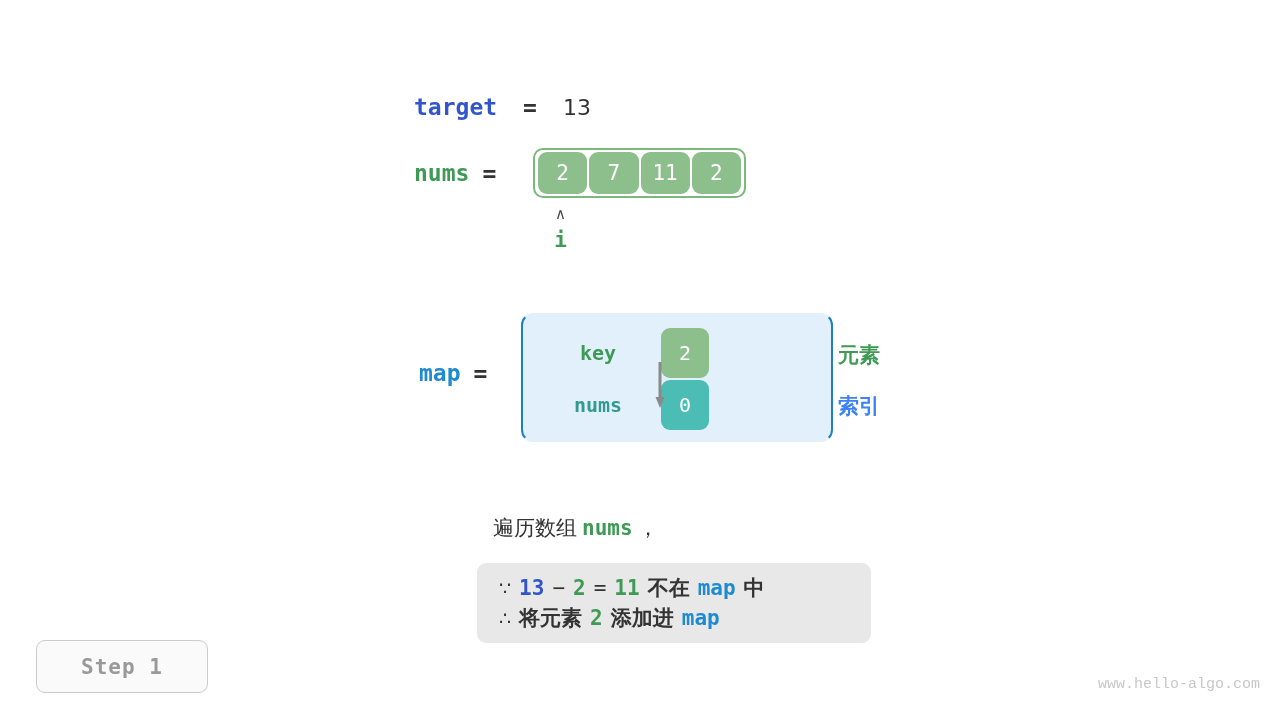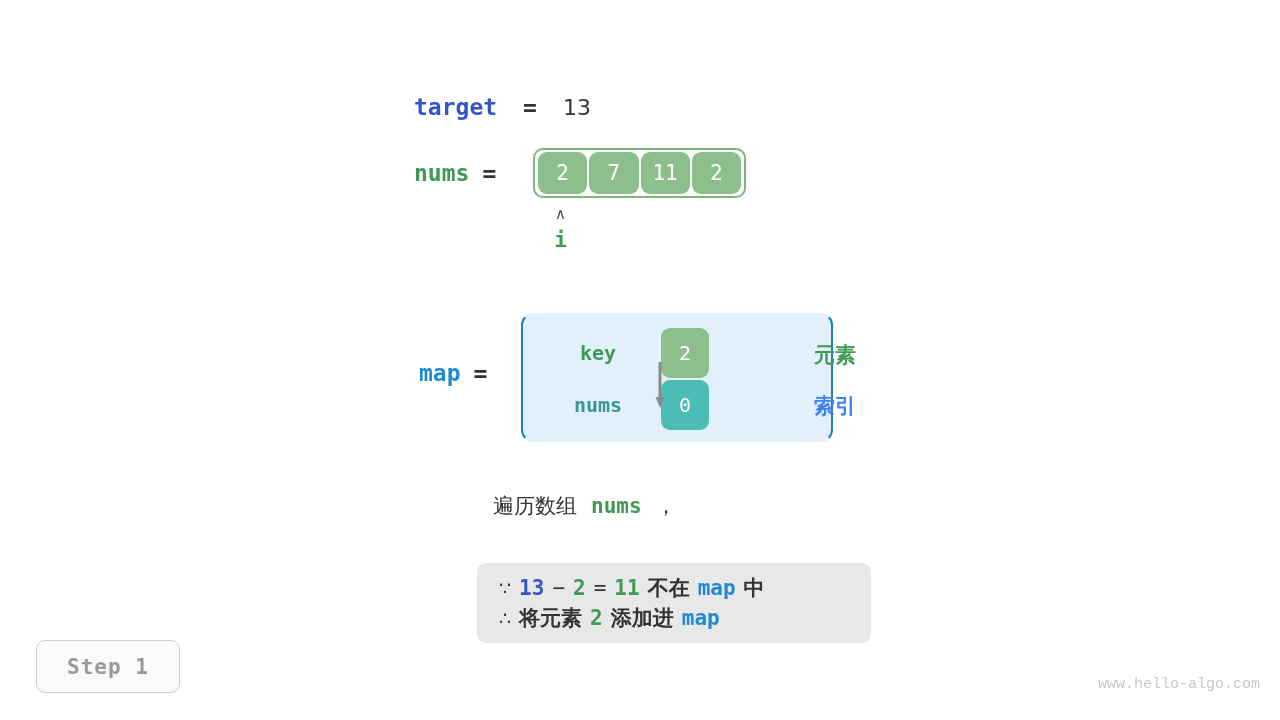--- a/index.html
+++ b/index.html
@@ -174,35 +174,35 @@
     width: 10px;
     height: 48px;
     pointer-events: none;
   }
 
   .side-label {
     position: absolute;
     font-family: Liberation Sans, sans-serif;
     font-size: 21px;
     font-weight: bold;
-    left: 814px;
+    left: 838px;
   }
   #side-element { top: 341px; color: #3f9a55; }
   #side-index   { top: 392px; color: #3b82f6; }
 
   
   #caption {
     position: absolute;
     left: 493px;
-    top: 492px;
+    top: 514px;
     font-size: 21px;
     color: #333333;
     display: flex;
     align-items: baseline;
-    gap: 14px;
+    gap: 5px;
   }
   #caption .kw {
     font-family: "DejaVu Sans Mono", monospace;
     font-weight: bold;
     color: #3f9a55;
   }
 
   
   #reason-box {
     position: absolute;
@@ -229,21 +229,21 @@
   .reason-line .n-green { color: #3f9a55; font-family: "DejaVu Sans Mono", monospace; font-weight: bold; }
   .reason-line .n-map   { color: #1f8ad0; font-family: "DejaVu Sans Mono", monospace; font-weight: bold; }
   .reason-line .op      { color: #333333; font-family: "DejaVu Sans Mono", monospace; }
   .reason-line .zh      { color: #333333; font-weight: bold; }
 
   
   #step-badge {
     position: absolute;
     left: 36px;
     top: 640px;
-    width: 144px;
+    width: 172px;
     height: 53px;
     border: 1.5px solid #cccccc;
     border-radius: 9px;
     background: #fafafa;
     display: flex;
     align-items: center;
     justify-content: center;
     font-family: "DejaVu Sans Mono", monospace;
     font-size: 21px;
     font-weight: bold;

